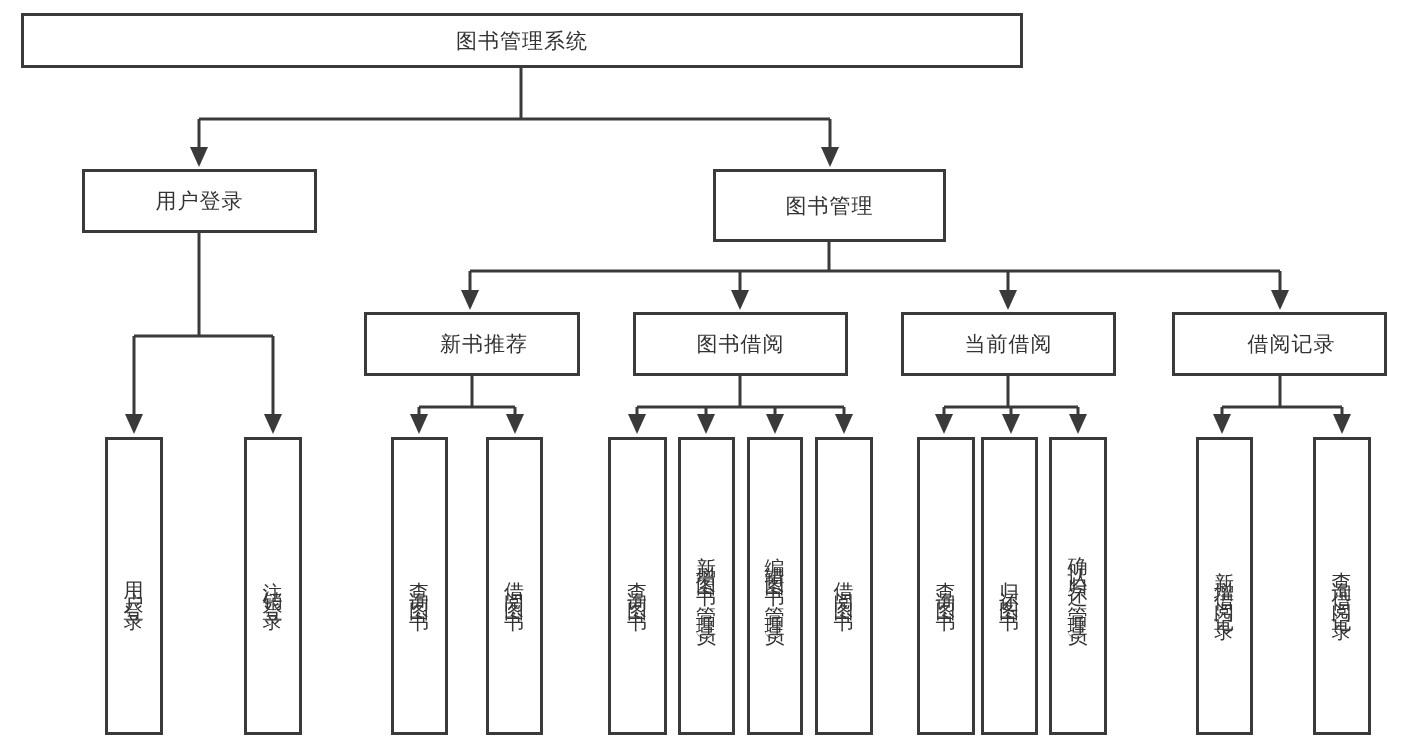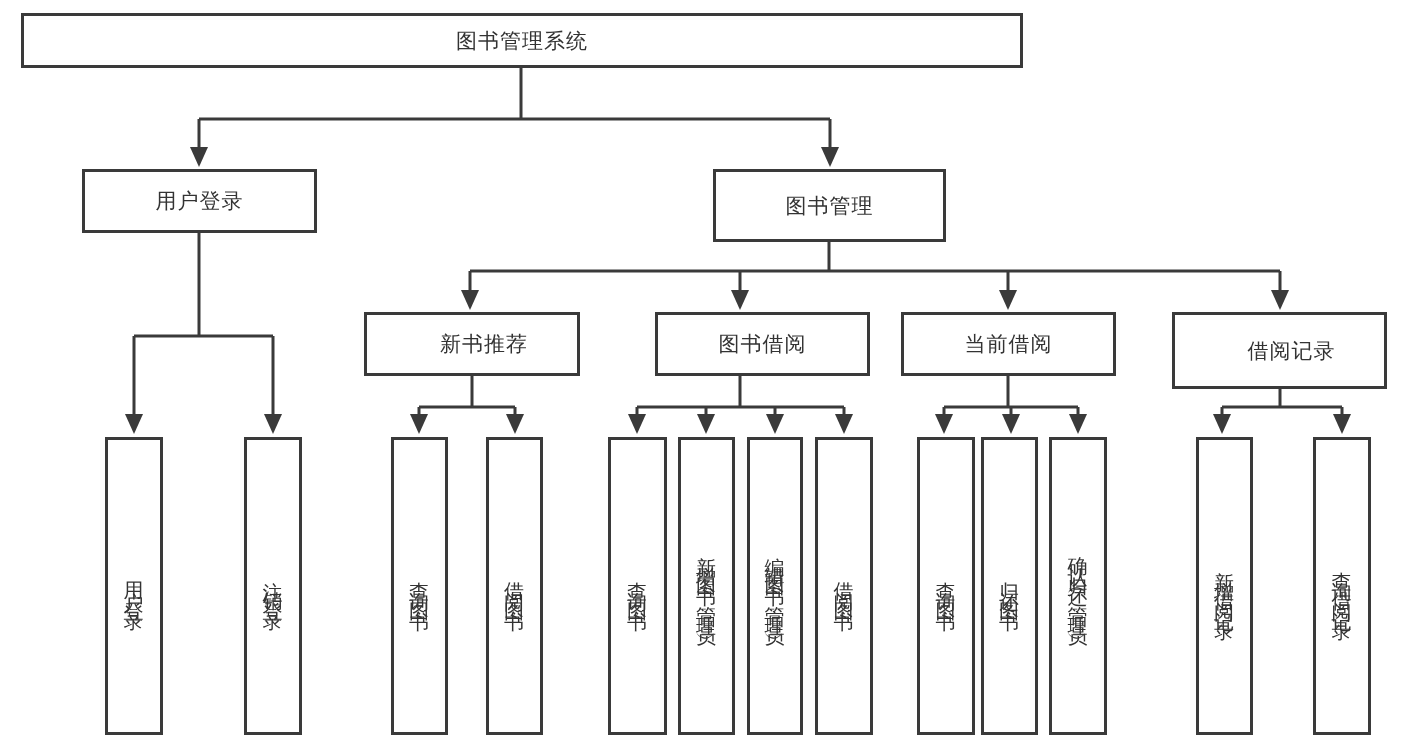--- a/index.html
+++ b/index.html
@@ -34,23 +34,23 @@
     text-orientation: mixed;
     font-size: 20px;
     line-height: 1;
     letter-spacing: 10px;
   }
   
   .root          { left: 21px;   top: 13px;  width: 1002px; height: 55px; }
   .n-user-login  { left: 82px;   top: 169px; width: 235px;  height: 64px; }
   .n-book-mgmt   { left: 713px;  top: 169px; width: 233px;  height: 73px; }
   .n-new-rec     { left: 364px;  top: 312px; width: 216px;  height: 64px; padding-left: 24px; }
-  .n-borrowing   { left: 655px;  top: 312px; width: 215px;  height: 64px; }
+  .n-borrowing   { left: 633px;  top: 312px; width: 215px;  height: 64px; }
   .n-current     { left: 901px;  top: 312px; width: 215px;  height: 64px; }
-  .n-records     { left: 1172px; top: 312px; width: 215px;  height: 77px; padding-left: 24px; }
+  .n-records     { left: 1172px; top: 312px; width: 215px;  height: 64px; padding-left: 24px; }
   .lf            { top: 437px; height: 298px; }
   .lf-1a { left: 105px;  width: 58px; }
   .lf-1b { left: 244px;  width: 58px; }
   .lf-2a { left: 391px;  width: 57px; }
   .lf-2b { left: 486px;  width: 57px; }
   .lf-3a { left: 608px;  width: 59px; }
   .lf-3b { left: 678px;  width: 57px; }
   .lf-3c { left: 747px;  width: 56px; }
   .lf-3d { left: 815px;  width: 58px; }
   .lf-4a { left: 917px;  width: 58px; }

